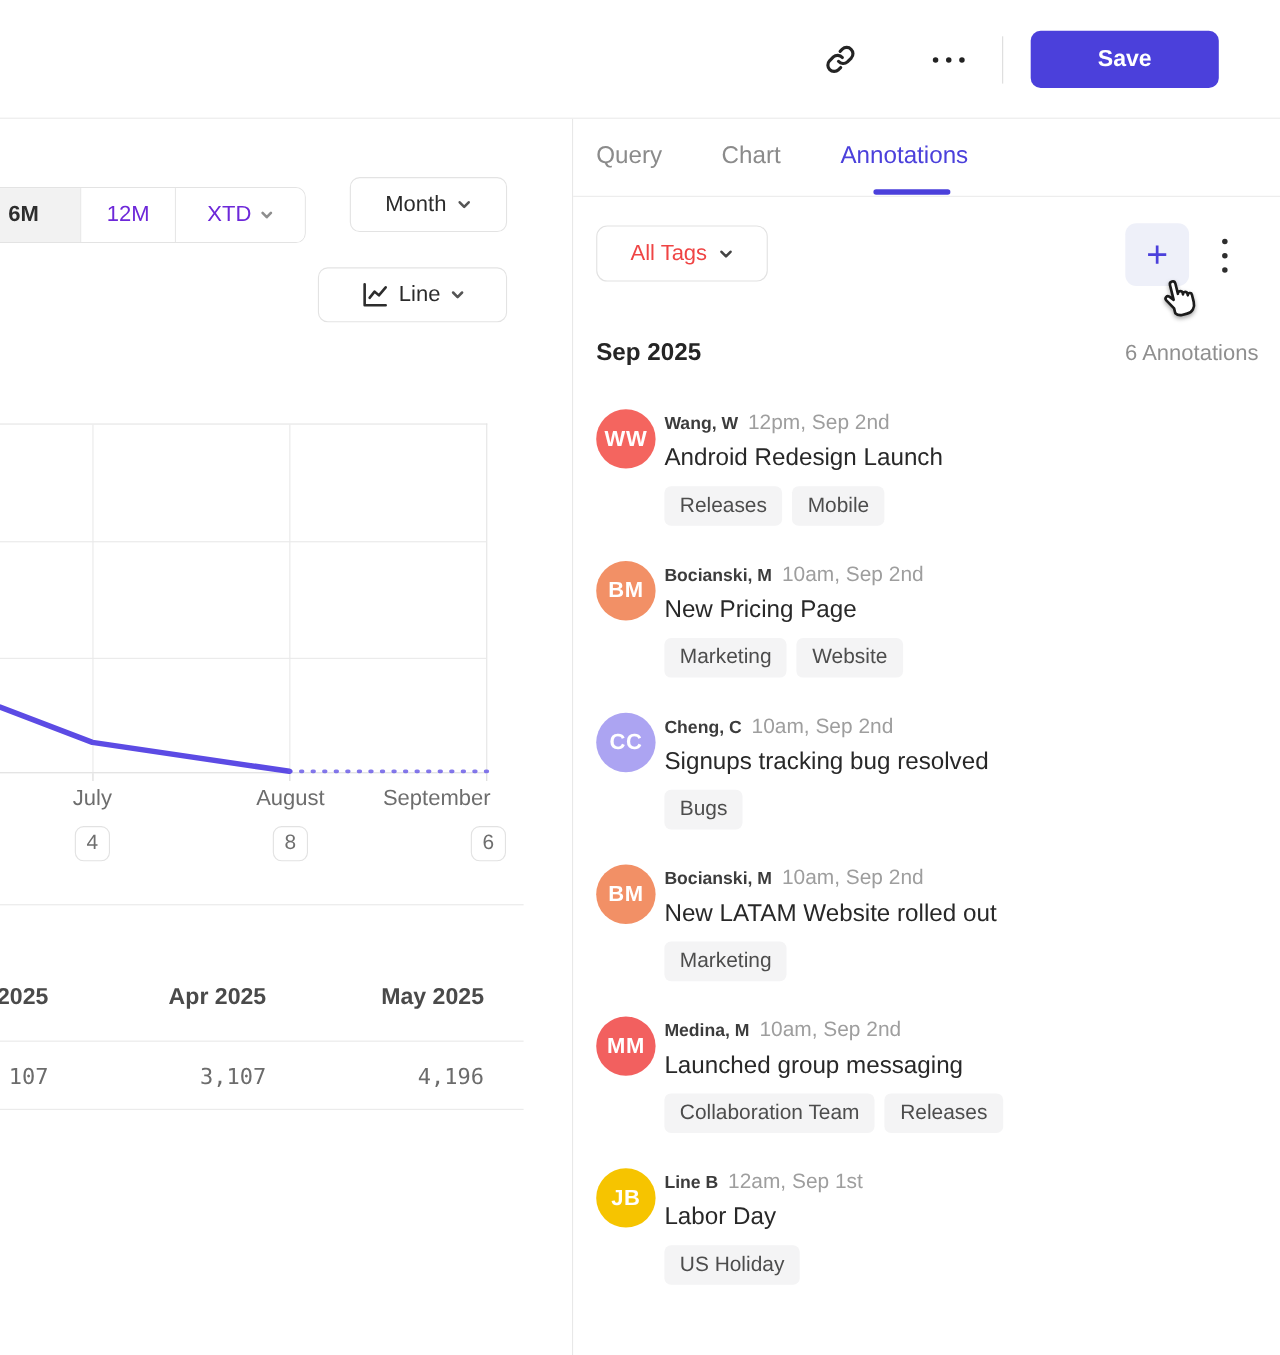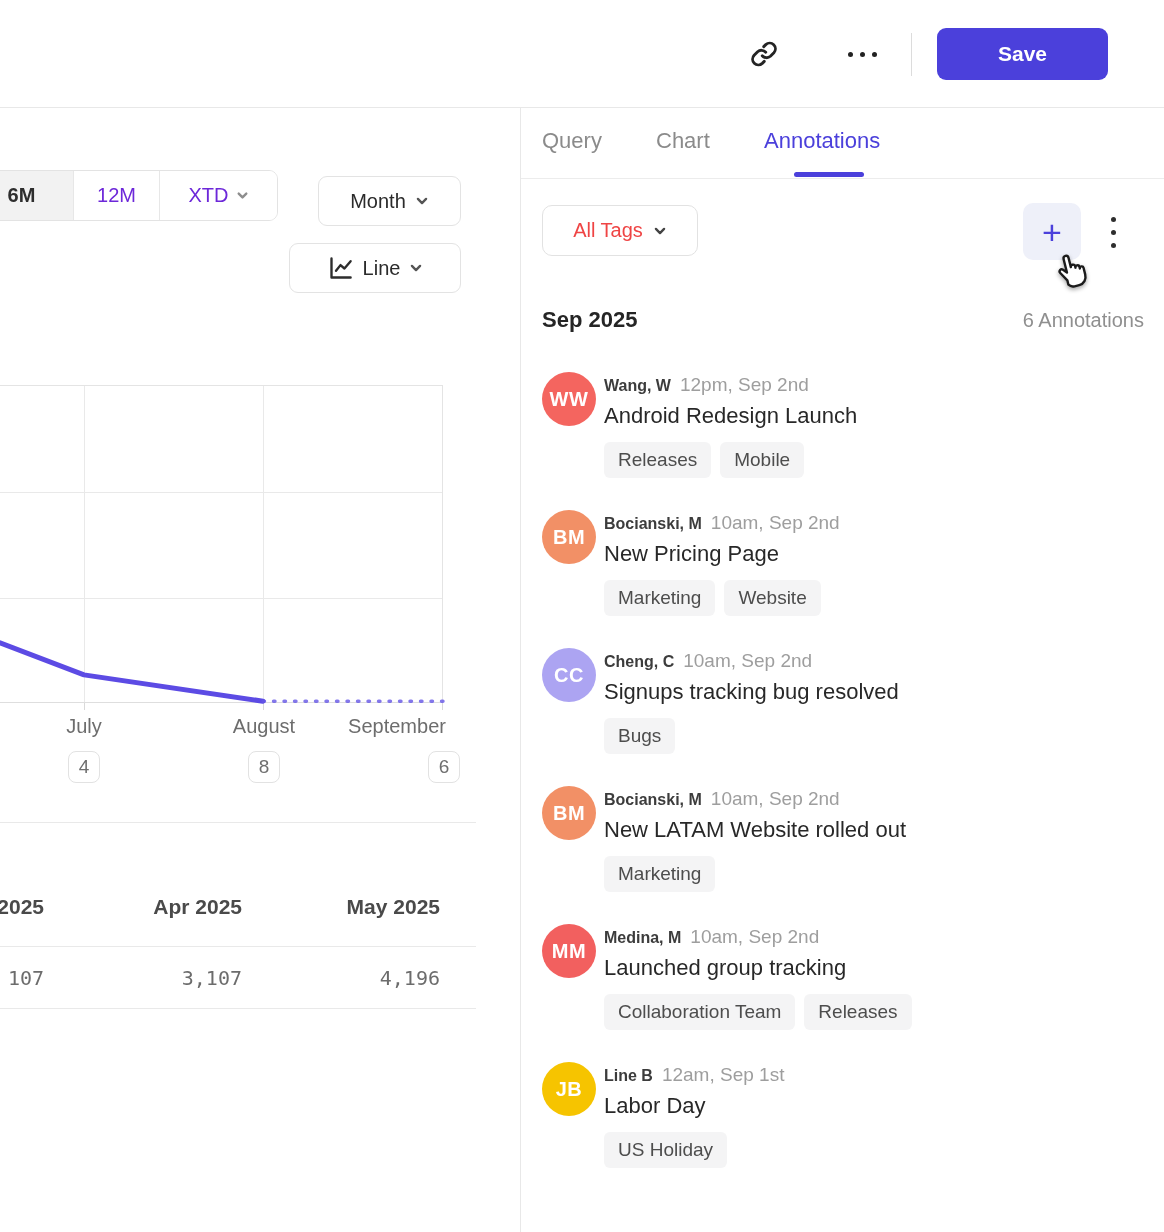--- a/index.html
+++ b/index.html
@@ -28,21 +28,21 @@
   .seg { display: flex; align-items: center; justify-content: center; gap: 7px;
     font-size: 20px; color: #6d28d9; background: #fff; border: none; border-right: 1px solid #e7e7e7;
     cursor: pointer; font-family: "Liberation Sans", sans-serif; }
   .seg:last-child { border-right: none; }
   .seg.active { background: #f2f2f2; color: #2e2e2e; font-weight: 700; }
   .seg.w1 { width: 104px; } .seg.w2 { width: 86px; } .seg.w3 { width: 117px; }
 
   .pill-btn { position: absolute; display: flex; align-items: center; justify-content: center; gap: 9px;
     background: #fff; border: 1px solid #e3e3e3; border-radius: 9px; font-size: 20px; color: #2b2b2b;
     font-weight: 500; cursor: pointer; font-family: "Liberation Sans", sans-serif; }
-  #month-btn { top: 68px; left: 318px; width: 143px; height: 50px; }
+  #month-btn { top: 53px; left: 318px; width: 143px; height: 50px; }
   #linetype-btn { top: 135px; left: 289px; width: 172px; height: 50px; }
 
   #plot { position: absolute; top: 277px; left: 0; width: 443px; height: 318px;
     border-top: 1px solid #e4e4e4; border-right: 1px solid #e4e4e4; border-bottom: 1px solid #dedede; }
   .vgrid { position: absolute; top: 0; width: 1px; height: 100%; background: #e9e9e9; }
   .hgrid { position: absolute; left: 0; width: 100%; height: 1px; background: #e9e9e9; }
   .xtick { position: absolute; bottom: -8px; width: 1px; height: 7px; background: #d9d9d9; }
   #line-svg { position: absolute; top: 0; left: 0; overflow: visible; }
 
   .x-label { position: absolute; top: 607px; width: 140px; text-align: center;
@@ -281,21 +281,21 @@
         </div>
       </div>
 
       <div class="ann-item">
         <div class="avatar" style="background: rgb(242, 96, 95);">MM</div>
         <div>
           <div class="ann-head">
             <span class="ann-name">Medina, M</span>
             <span class="ann-time">10am, Sep 2nd</span>
           </div>
-          <div class="ann-title">Launched group tracking</div>
+          <div class="ann-title">Launched group messaging</div>
           <div class="ann-tags">
             <span class="tag-pill">Collaboration Team</span>
             <span class="tag-pill">Releases</span>
           </div>
         </div>
       </div>
 
       <div class="ann-item">
         <div class="avatar" style="background: rgb(246, 196, 0);">JB</div>
         <div>

